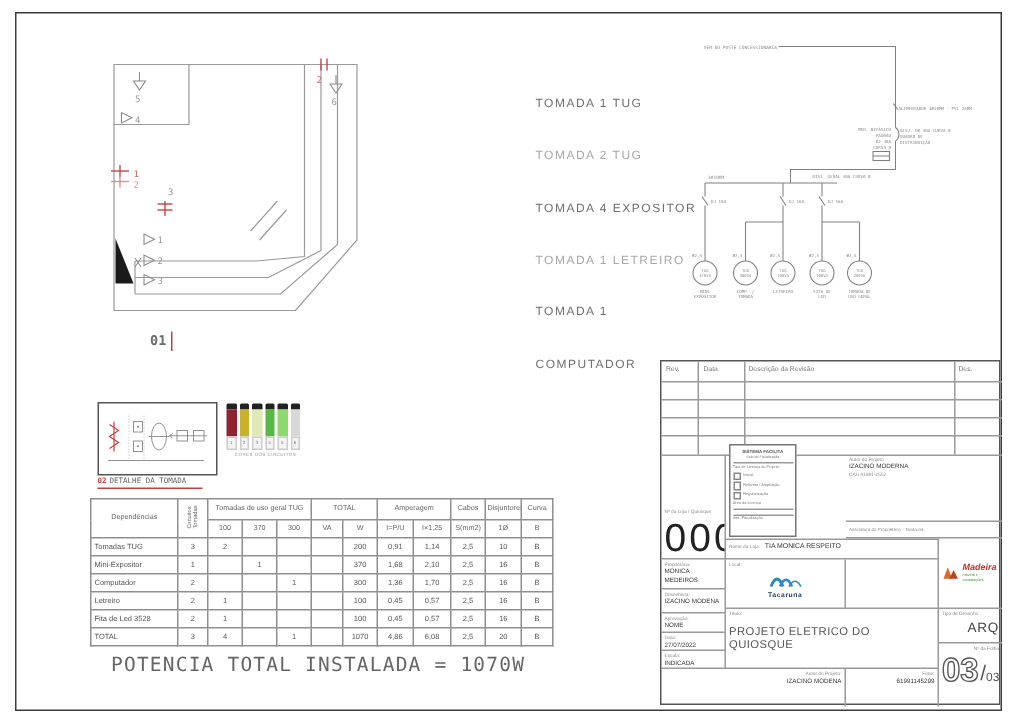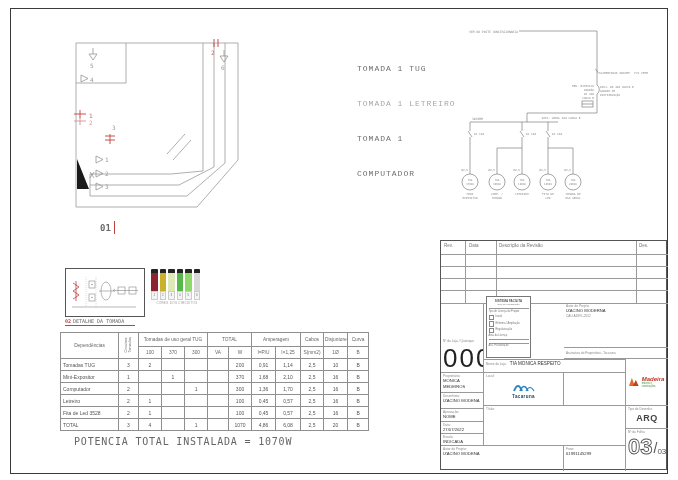--- a/index.html
+++ b/index.html
@@ -1,21 +1,21 @@
 <!DOCTYPE html>
 <html><head>
 <meta charset="utf-8">
 <style>
   html,body{margin:0;padding:0;background:#fff;}
   body{width:678px;height:480px;position:relative;font-family:"Liberation Sans",sans-serif;overflow:hidden;}
   .abs{position:absolute;}
   .sheet{position:absolute;left:10px;top:8px;width:656px;height:464px;border:1px solid #3a3a3a;}
   svg text{font-family:"DejaVu Sans Mono",monospace;}
   
-  .tlist{left:357px;top:40px;font-family:Liberation Mono, monospace;font-size:8px;letter-spacing:1px;color:#6f6f6f;line-height:11.6px;white-space:pre;}
+  .tlist{left:357px;top:40px;font-family:Liberation Sans, sans-serif;font-size:8px;letter-spacing:1px;color:#6f6f6f;line-height:11.6px;white-space:pre;}
   .tlist .dim{color:#a8a8a8;}
   .tlist span{display:block;}
   
   .plan-title{left:68px;top:221px;display:flex;align-items:flex-start;font-family:"DejaVu Sans Mono",monospace;}
   .plan-num{font-size:9px;font-weight:bold;color:#6a6a6a;margin-right:3px;margin-top:2px;padding-left:32px;}
   .red-bar{width:1.5px;height:13px;margin-right:2px;}
   .plan-name{font-size:9.5px;color:#333;border-bottom:1px solid #444;letter-spacing:.5px;padding-bottom:1px;}
   .plan-esc{font-size:5px;color:#999;letter-spacing:.5px;}
   .red-underline{height:1px;width:72px;margin-top:1px;}
   
@@ -29,40 +29,40 @@
   .bar .body{height:18px;}
   .bar .base{height:7px;background:#f4f4f4;border:0.5px solid #ccc;font-size:3px;color:#777;text-align:center;line-height:6px;}
   .bars-cap{left:148px;top:301px;width:58px;text-align:center;font-size:3px;color:#9a9a9a;letter-spacing:.3px;}
   
   .ltable{left:60px;top:332px;}
   .ltable table{border-collapse:collapse;table-layout:fixed;width:308px;font-size:5px;color:#555;}
   .ltable th,.ltable td{border:1px solid #8f8f8f;padding:0 1px;text-align:center;font-weight:normal;height:11px;overflow:hidden;}
   .ltable th{font-size:4.8px;color:#666;}
   .ltable td.dep{text-align:left;padding-left:2px;}
   .rot{writing-mode:vertical-rl;transform:rotate(180deg);font-size:3.8px;line-height:1.1;white-space:pre-line;display:inline-block;}
-  .note{left:74px;top:436px;font-family:"DejaVu Sans Mono",monospace;font-size:10px;letter-spacing:.8px;color:#666;}
+  .note{left:74px;top:436px;font-family:"DejaVu Sans Mono",monospace;font-size:13px;letter-spacing:.8px;color:#666;}
   
   .tblock{left:440px;top:240px;width:227px;height:230px;border:1px solid #555;box-sizing:border-box;background:#fff;font-size:4px;color:#333;}
   .hline{position:absolute;background:#9a9a9a;height:1px;}
   .vline{position:absolute;background:#9a9a9a;width:1px;}
   .cell{position:absolute;box-sizing:border-box;border-right:1px solid #9a9a9a;border-bottom:1px solid #9a9a9a;padding:1px 2px;overflow:hidden;}
   .no-r{border-right:none;}
-  .no-b{border-bottom:none;}
+  .no-b{border-bottom:none;text-align:right;}
   .lb{font-size:3.2px;color:#8a8a8a;display:block;line-height:1.3;}
   .vl{font-size:4.2px;color:#333;display:block;line-height:1.4;text-transform:uppercase;}
   .revh{position:absolute;top:2px;font-size:4.5px;color:#777;}
   .big000{font-size:26px;color:#222;letter-spacing:2px;line-height:1;margin-top:2px;font-weight:300;}
   .stamp{position:absolute;left:45px;top:55px;width:45px;height:62px;border:1px solid #777;background:#fff;padding:1.5px;box-sizing:border-box;font-size:2.6px;color:#777;line-height:1.5;}
   .stamp .st-title{font-size:3px;font-weight:bold;color:#555;text-align:center;display:block;}
   .stamp .st-sub{font-size:2.4px;text-align:center;display:block;border-bottom:0.5px solid #999;padding-bottom:1px;margin-bottom:1px;}
   .cbrow{display:flex;align-items:center;margin:1px 0;}
   .cb{width:3.5px;height:3.5px;border:0.6px solid #888;margin-right:1.5px;flex:none;}
   .sig{border-top:0.5px solid #999;margin-top:3px;padding-top:0.5px;display:block;}
   .titulo-val{font-size:7.5px;color:#555;letter-spacing:.3px;margin-top:5px;display:block;}
-  .arq-val{font-size:9px;font-weight:bold;color:#444;text-align:center;display:block;margin-top:2px;letter-spacing:.5px;}
+  .arq-val{font-size:9px;font-weight:normal;color:#444;text-align:right;display:block;margin-top:2px;letter-spacing:.5px;}
   .folha{display:flex;align-items:flex-end;margin-top:3px;}
   .folha .big{font-size:22px;line-height:.9;color:#fff;-webkit-text-stroke:0.9px #555;font-weight:bold;}
   .folha .sep{font-size:14px;color:#555;margin:0 0 1px 1px;}
   .folha .small{font-size:8px;color:#555;margin-bottom:1px;}
   .brand-tac{text-align:center;margin-top:2px;}
   .brand-tac .word{font-size:4.5px;font-weight:bold;color:#15365c;letter-spacing:.4px;}
   .brand-mad{display:flex;align-items:center;justify-content:center;height:100%;gap:2px;}
   .mad-txt .name{font-size:6px;font-weight:bold;font-style:italic;color:#c13427;display:block;line-height:1;}
   .mad-txt .sub{font-size:2.6px;color:#3f8f35;display:block;}
   .r1-sigline{position:absolute;left:0;right:0;bottom:10px;height:1px;background:#9a9a9a;}
@@ -124,20 +124,22 @@
   </g>
 </svg>
 
 <div class="abs plan-title">
   <span class="plan-num">01</span>
   <span class="red-bar" style="background: rgb(192, 64, 64);"></span>
 </div>
 
 <div class="abs tlist">
   <span>TOMADA 1 TUG</span>
+  <span class="dim">TOMADA 2 TUG</span>
+  <span>TOMADA 4 EXPOSITOR</span>
   <span class="dim">TOMADA 1 LETREIRO</span>
   <span>TOMADA 1</span>
   <span>COMPUTADOR</span>
 </div>
 
 <svg class="abs" style="left:448px;top:25px" width="215" height="192" viewBox="0 0 215 192">
   <g fill="none" stroke="#808080" stroke-width="0.7">
     <path d="M71 6 H149 V60"></path>
     <path d="M147.5 44 L150.5 48"></path>
     <path d="M149 60 c3 2 3 7 0 9"></path>
@@ -484,20 +486,21 @@
       </svg>
       <span class="mad-txt">
         <span class="name">Madeira</span>
         <span class="sub">móveis e construções</span>
       </span>
     </div>
   </div>
 
   <div class="cell" style="left:43px;top:165px;width:142px;height:40px">
     <span class="lb">Título:</span>
+    <span class="titulo-val">PROJETO ELETRICO DO QUIOSQUE</span>
   </div>
   <div class="cell no-b" style="left:123px;top:205px;width:62px;height:25px">
     <span class="lb">Fone:</span>
     <span class="vl">61991145299</span>
   </div>
 
   <div class="cell no-r" style="left:185px;top:165px;width:42px;height:23px">
     <span class="lb">Tipo de Desenho</span>
     <span class="arq-val">ARQ</span>
   </div>

